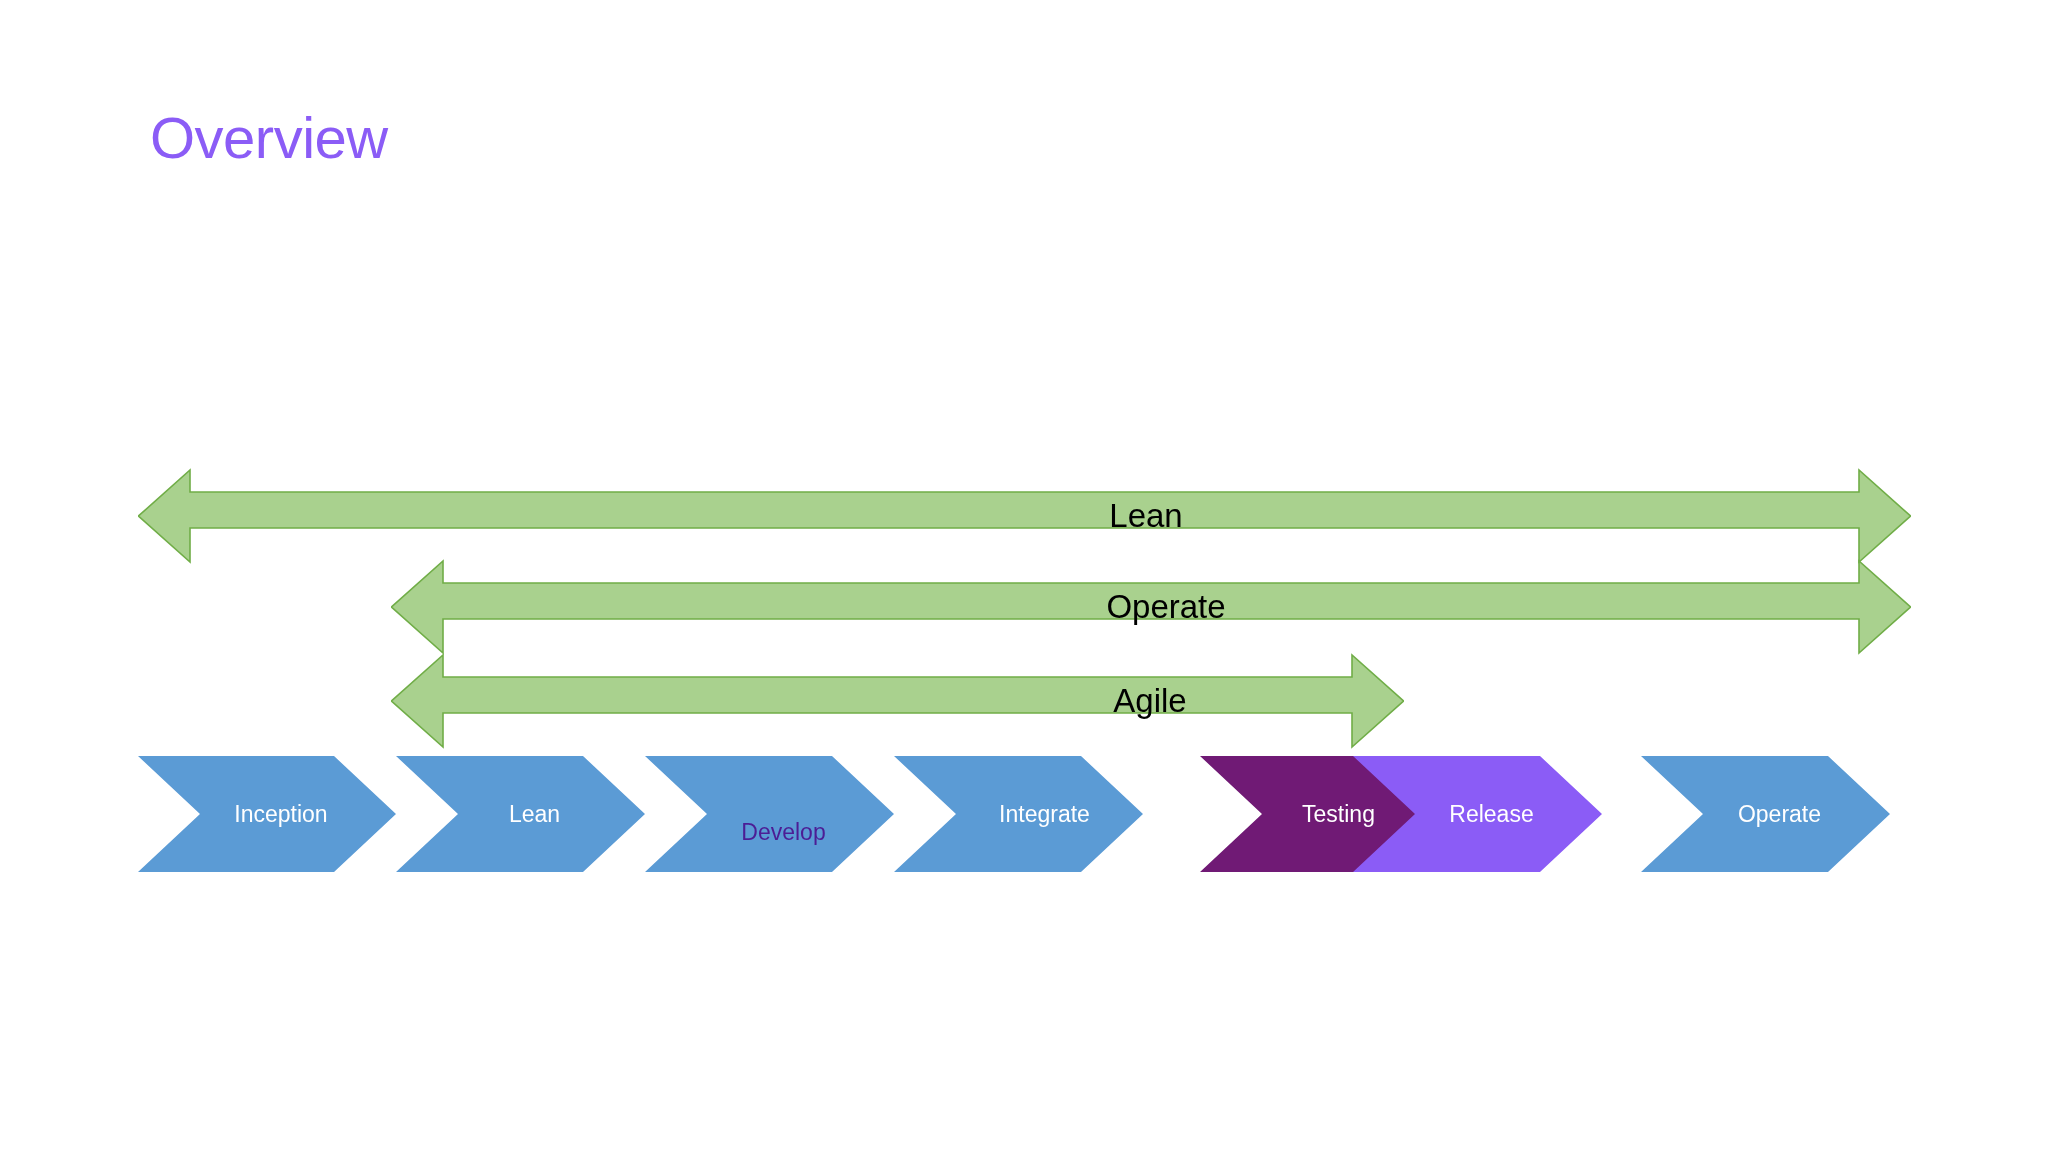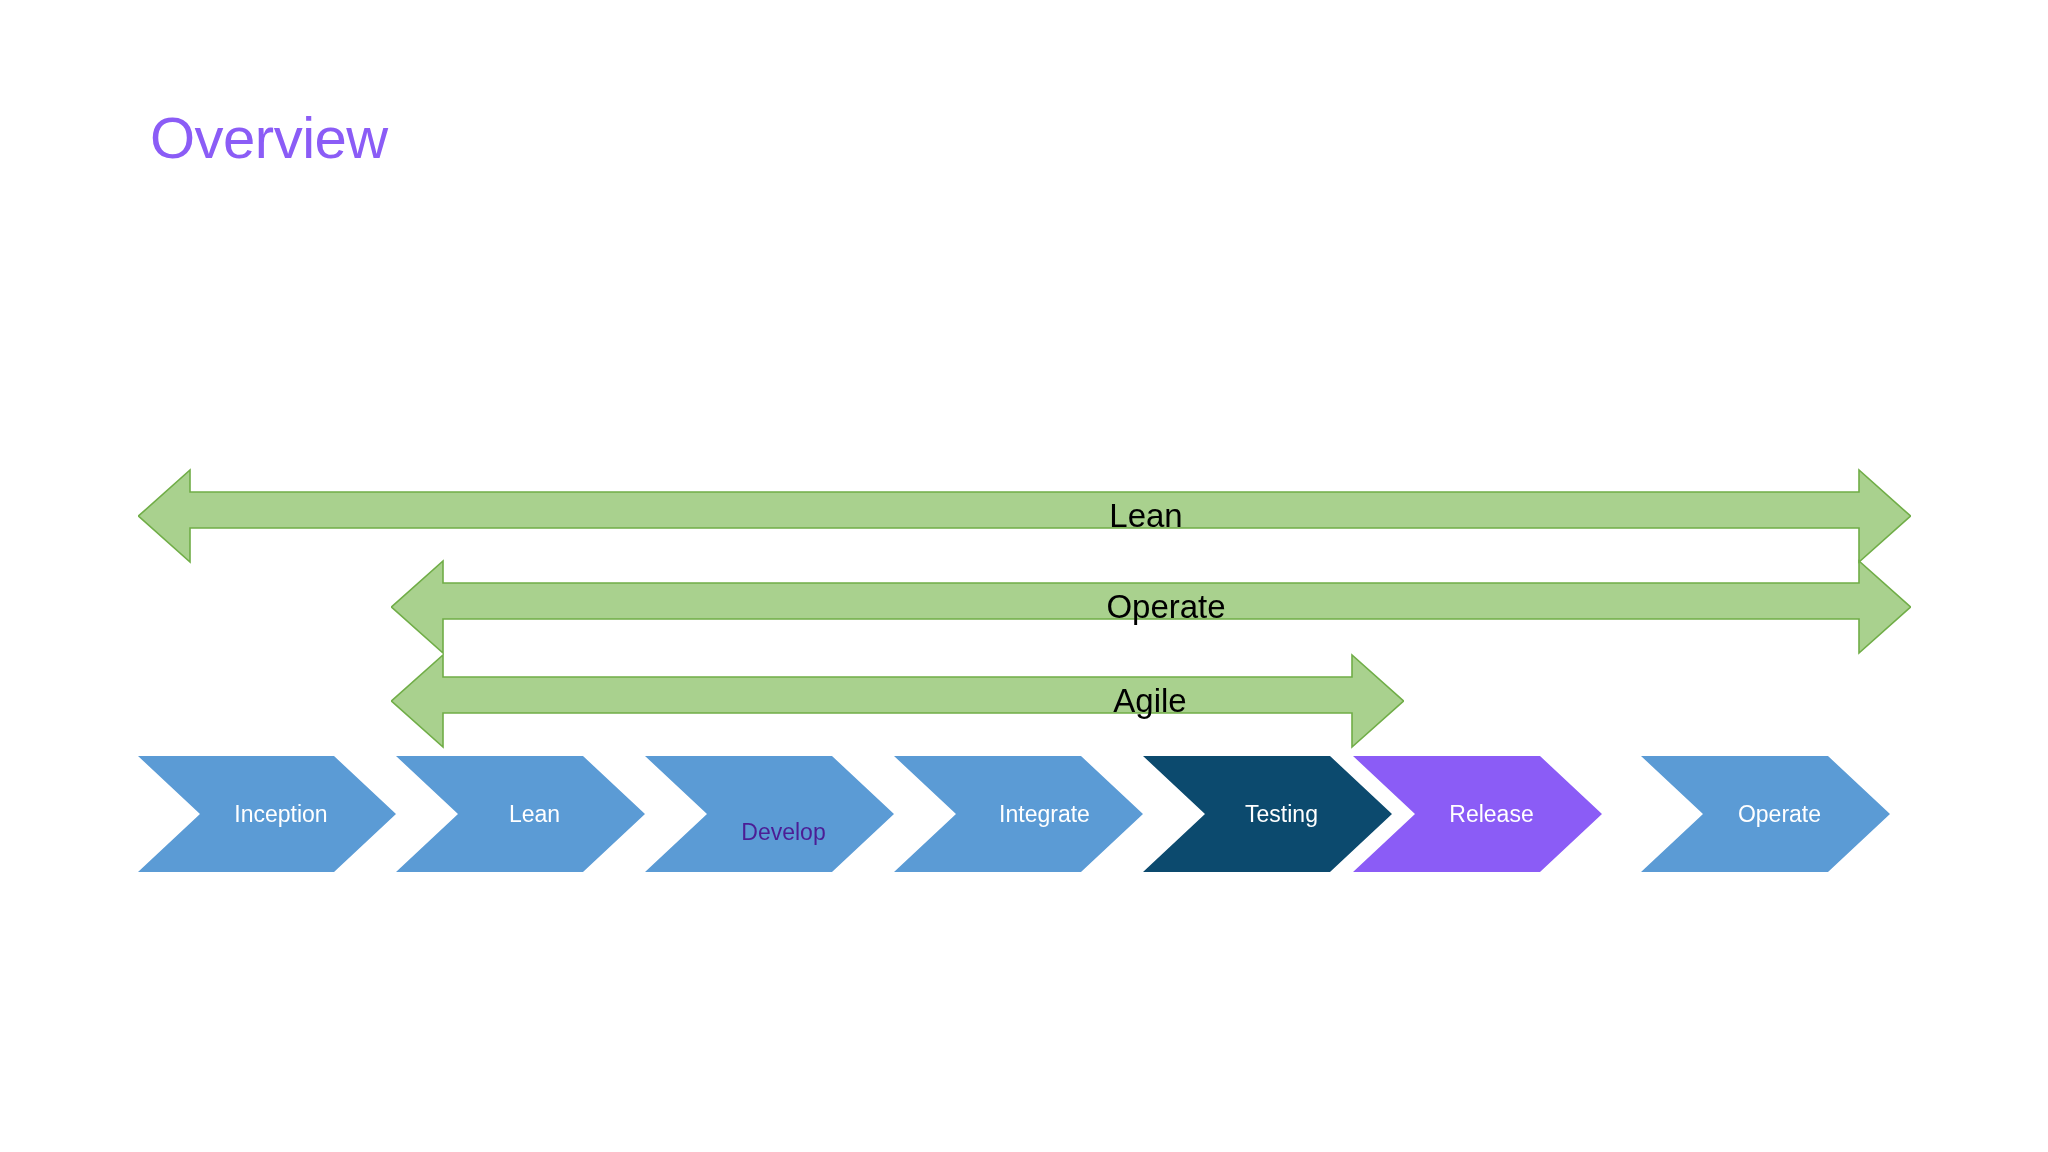--- a/index.html
+++ b/index.html
@@ -122,21 +122,21 @@
       </div>
       <div class="chevron" style="left: 396px; width: 249px; background: rgb(91, 155, 213); clip-path: polygon(0% 0%, 75.1% 0%, 100% 50%, 75.1% 100%, 0% 100%, 24.9% 50%);">
         <span class="chevron-label" style="color: rgb(255, 255, 255);">Lean</span>
       </div>
       <div class="chevron" style="left: 645px; width: 249px; background: rgb(91, 155, 213); clip-path: polygon(0% 0%, 75.1% 0%, 100% 50%, 75.1% 100%, 0% 100%, 24.9% 50%);">
         <span class="chevron-label" style="color: #4c1d95; margin-top: 36px;">Develop</span>
       </div>
       <div class="chevron" style="left: 894px; width: 249px; background: rgb(91, 155, 213); clip-path: polygon(0% 0%, 75.1% 0%, 100% 50%, 75.1% 100%, 0% 100%, 24.9% 50%);">
         <span class="chevron-label" style="color: rgb(255, 255, 255); margin-left: 24px;">Integrate</span>
       </div>
-      <div class="chevron" style="left: 1143px; width: 249px; background: #0c4a6e; clip-path: polygon(0% 0%, 75.1% 0%, 100% 50%, 75.1% 100%, 0% 100%, 24.9% 50%);">
+      <div class="chevron" style="left: 1200px; width: 249px; background: #701a75; clip-path: polygon(0% 0%, 75.1% 0%, 100% 50%, 75.1% 100%, 0% 100%, 24.9% 50%);">
         <span class="chevron-label" style="color: rgb(255, 255, 255);">Testing</span>
       </div>
       <div class="chevron" style="left: 1353px; width: 249px; background: #8b5cf6; clip-path: polygon(0% 0%, 75.1% 0%, 100% 50%, 75.1% 100%, 0% 100%, 24.9% 50%);">
         <span class="chevron-label" style="color: rgb(255, 255, 255);">Release</span>
       </div>
       <div class="chevron" style="left: 1641px; width: 249px; background: rgb(91, 155, 213); clip-path: polygon(0% 0%, 75.1% 0%, 100% 50%, 75.1% 100%, 0% 100%, 24.9% 50%); align-items: center;">
         <span class="chevron-label" style="color: rgb(255, 255, 255);">Operate</span>
       </div>
     </div>
 

